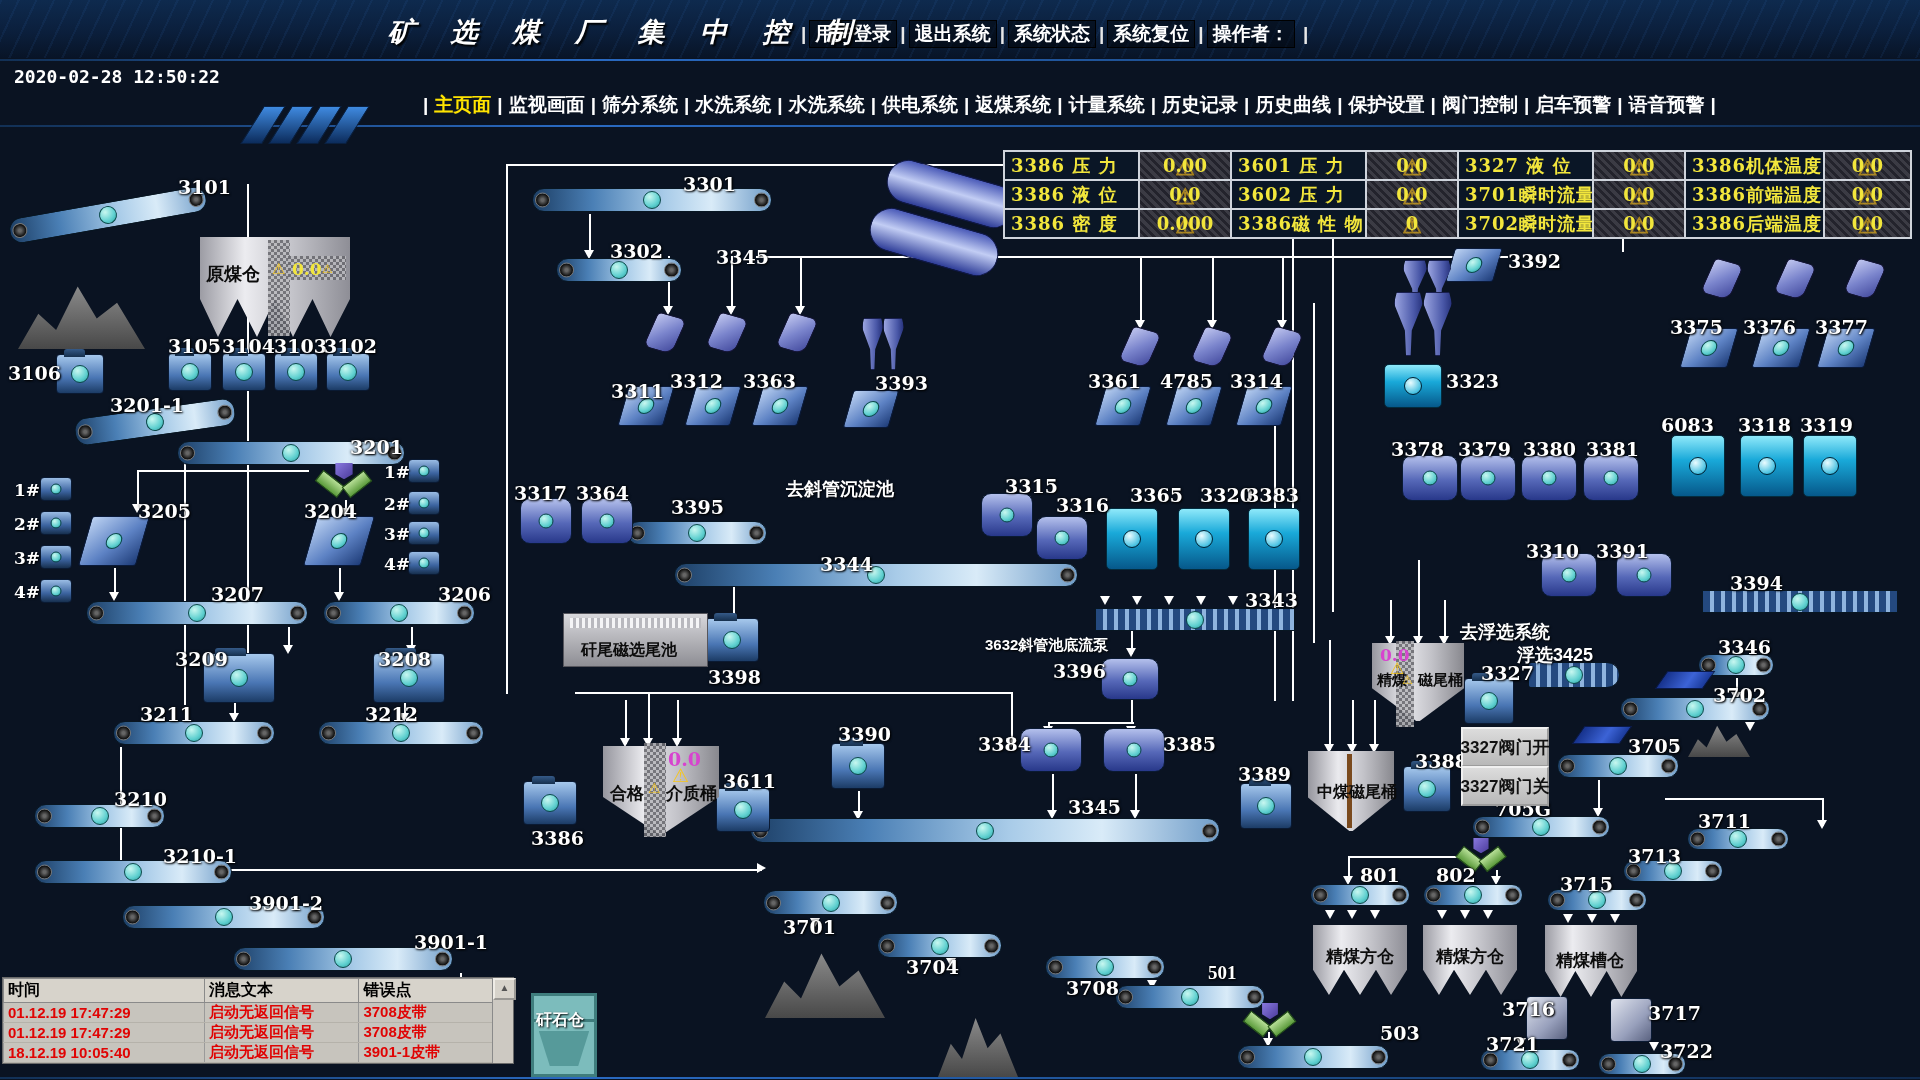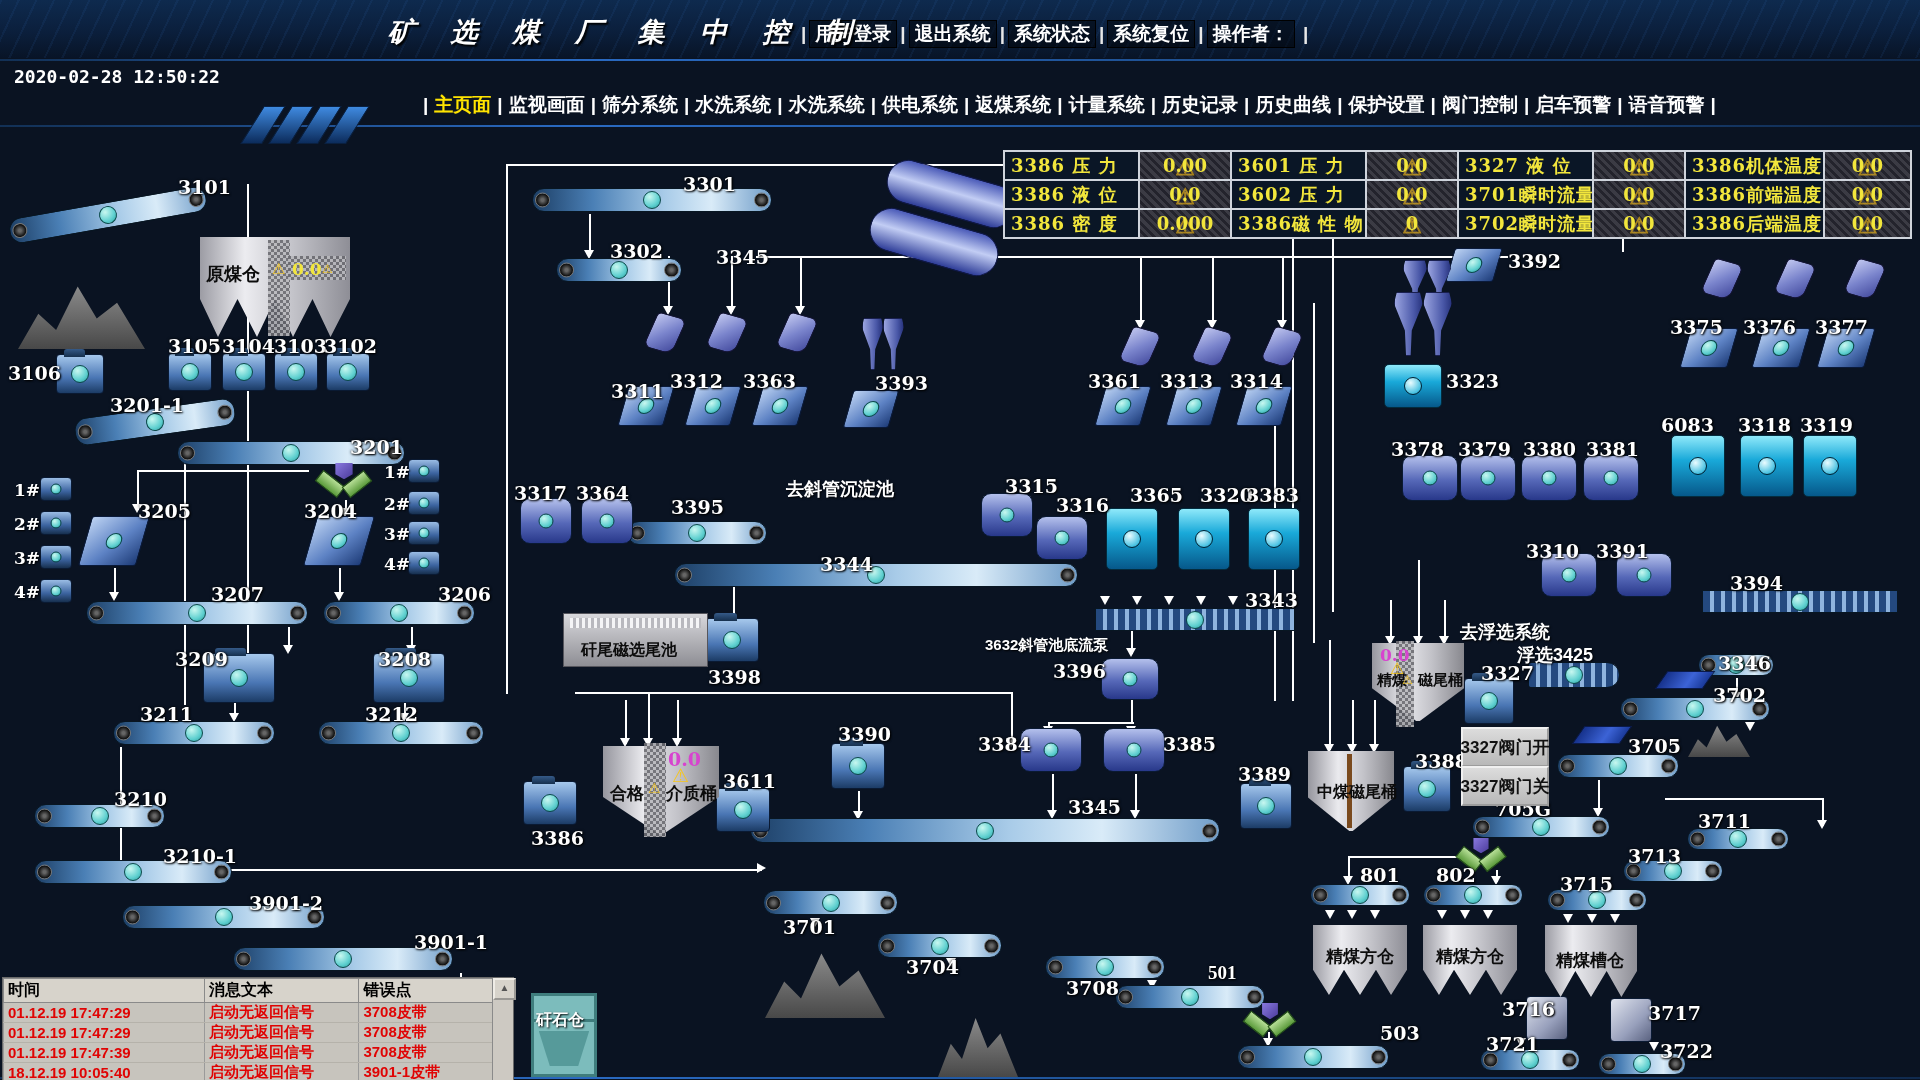--- a/index.html
+++ b/index.html
@@ -485,21 +485,21 @@
         <span class="rl"></span>
         <span class="rr"></span>
         <span class="ball"></span>
       </div>
       <div class="lbl" style="left: 1660px; top: 1040px;">3722</div>
       <div class="nd belt" style="left: 1698px; top: 654px; width: 76px; height: 22px;">
         <span class="rl"></span>
         <span class="rr"></span>
         <span class="ball"></span>
       </div>
-      <div class="lbl" style="left: 1718px; top: 636px; margin-top: 16px;">3346</div>
+      <div class="lbl" style="left: 1718px; top: 636px;">3346</div>
       <div class="nd belt" style="left: 1620px; top: 697px; width: 150px; height: 24px;">
         <span class="rl"></span>
         <span class="rr"></span>
         <span class="ball"></span>
       </div>
       <div class="lbl" style="left: 1713px; top: 684px;">3702</div>
       <div class="nd belt" style="left: 1557px; top: 754px; width: 122px; height: 24px;">
         <span class="rl"></span>
         <span class="rr"></span>
         <span class="ball"></span>
@@ -551,21 +551,21 @@
       <div class="nd screen" style="left: 848px; top: 390px; width: 46px; height: 38px;">
         <span class="ball"></span>
       </div>
       <div class="nd screen" style="left: 1100px; top: 386px; width: 46px; height: 40px;">
         <span class="ball"></span>
       </div>
       <div class="lbl" style="left: 1088px; top: 370px;">3361</div>
       <div class="nd screen" style="left: 1171px; top: 386px; width: 46px; height: 40px;">
         <span class="ball"></span>
       </div>
-      <div class="lbl" style="left: 1160px; top: 370px;">3313</div>
+      <div class="lbl" style="left: 1160px; top: 370px;">4785</div>
       <div class="nd screen" style="left: 1241px; top: 386px; width: 46px; height: 40px;">
         <span class="ball"></span>
       </div>
       <div class="lbl" style="left: 1230px; top: 370px;">3314</div>
       <div class="nd screen" style="left: 1450px; top: 248px; width: 48px; height: 34px;">
         <span class="ball"></span>
       </div>
       <div class="lbl" style="left: 1508px; top: 250px;">3392</div>
       <div class="nd screen" style="left: 1685px; top: 328px; width: 48px; height: 40px;">
         <span class="ball"></span>
@@ -854,25 +854,20 @@
             <td>01.12.19 17:47:29</td>
             <td>启动无返回信号</td>
             <td>3708皮带</td>
           </tr>
           <tr>
             <td>01.12.19 17:47:29</td>
             <td>启动无返回信号</td>
             <td>3708皮带</td>
           </tr>
           <tr>
-            <td>01.12.19 17:47:39</td>
-            <td>启动无返回信号</td>
-            <td>3708皮带</td>
-          </tr>
-          <tr>
             <td>18.12.19 10:05:40</td>
             <td>启动无返回信号</td>
             <td>3901-1皮带</td>
           </tr>
         </tbody>
       </table>
     <div class="sb">
       <div class="sbup">▲</div>
     </div>
   </div>

